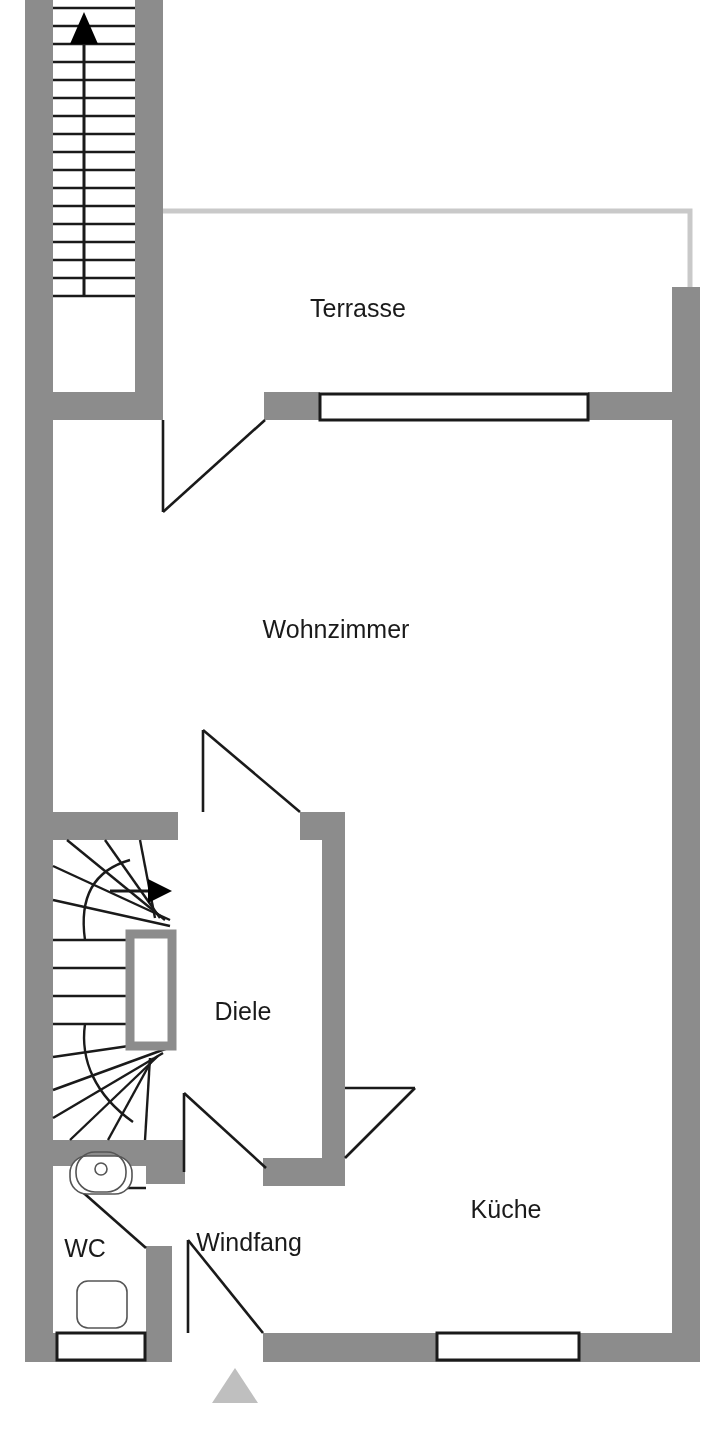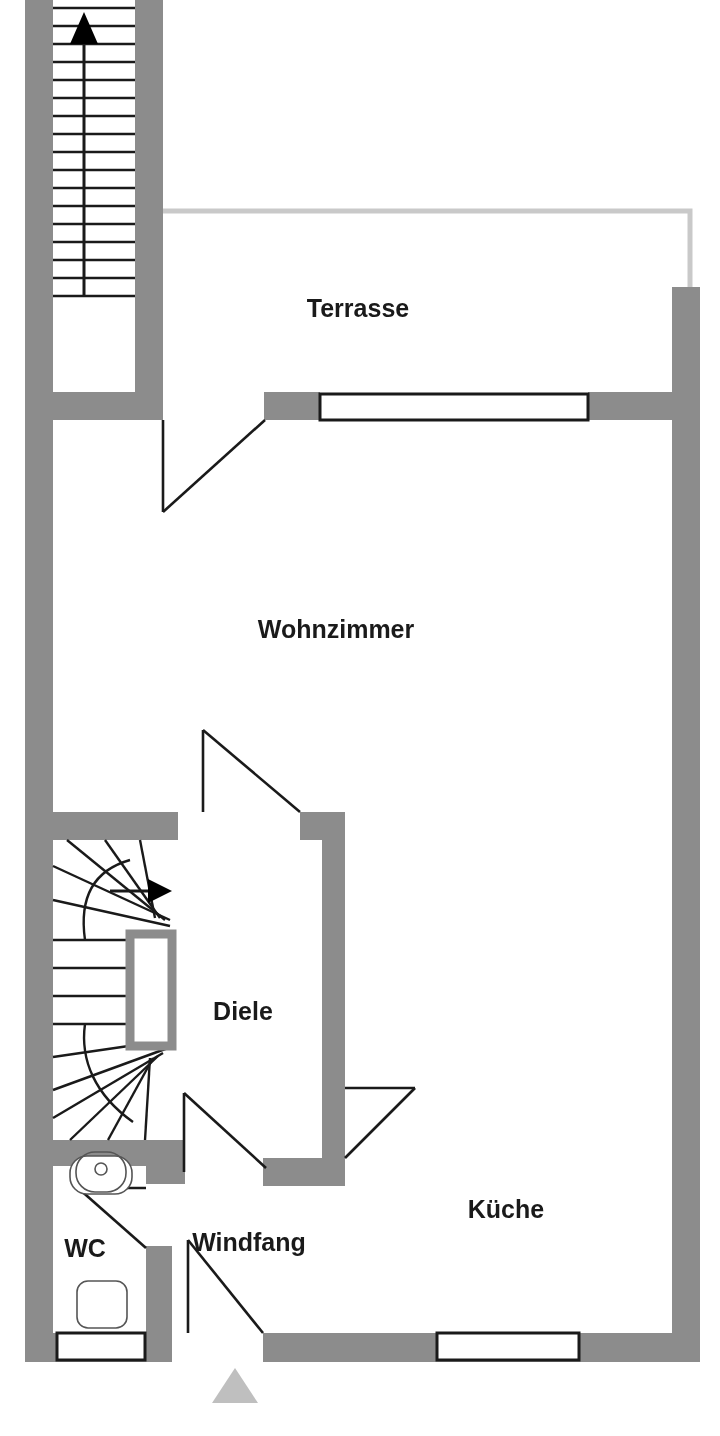--- a/index.html
+++ b/index.html
@@ -11,21 +11,20 @@
     width: 720px;
     height: 1436px;
     font-family: "Liberation Sans", sans-serif;
     overflow: hidden;
   }
   #plan-root {
     position: relative;
     width: 648px;
     height: 1436px;
     background: #ffffff;
-    font-weight: bold;
   }
   svg#floorplan {
     display: block;
     width: 720px;
     height: 1436px;
   }
   .room-label {
     font-family: "Liberation Sans", sans-serif;
     font-size: 25px;
     fill: #1a1a1a;

